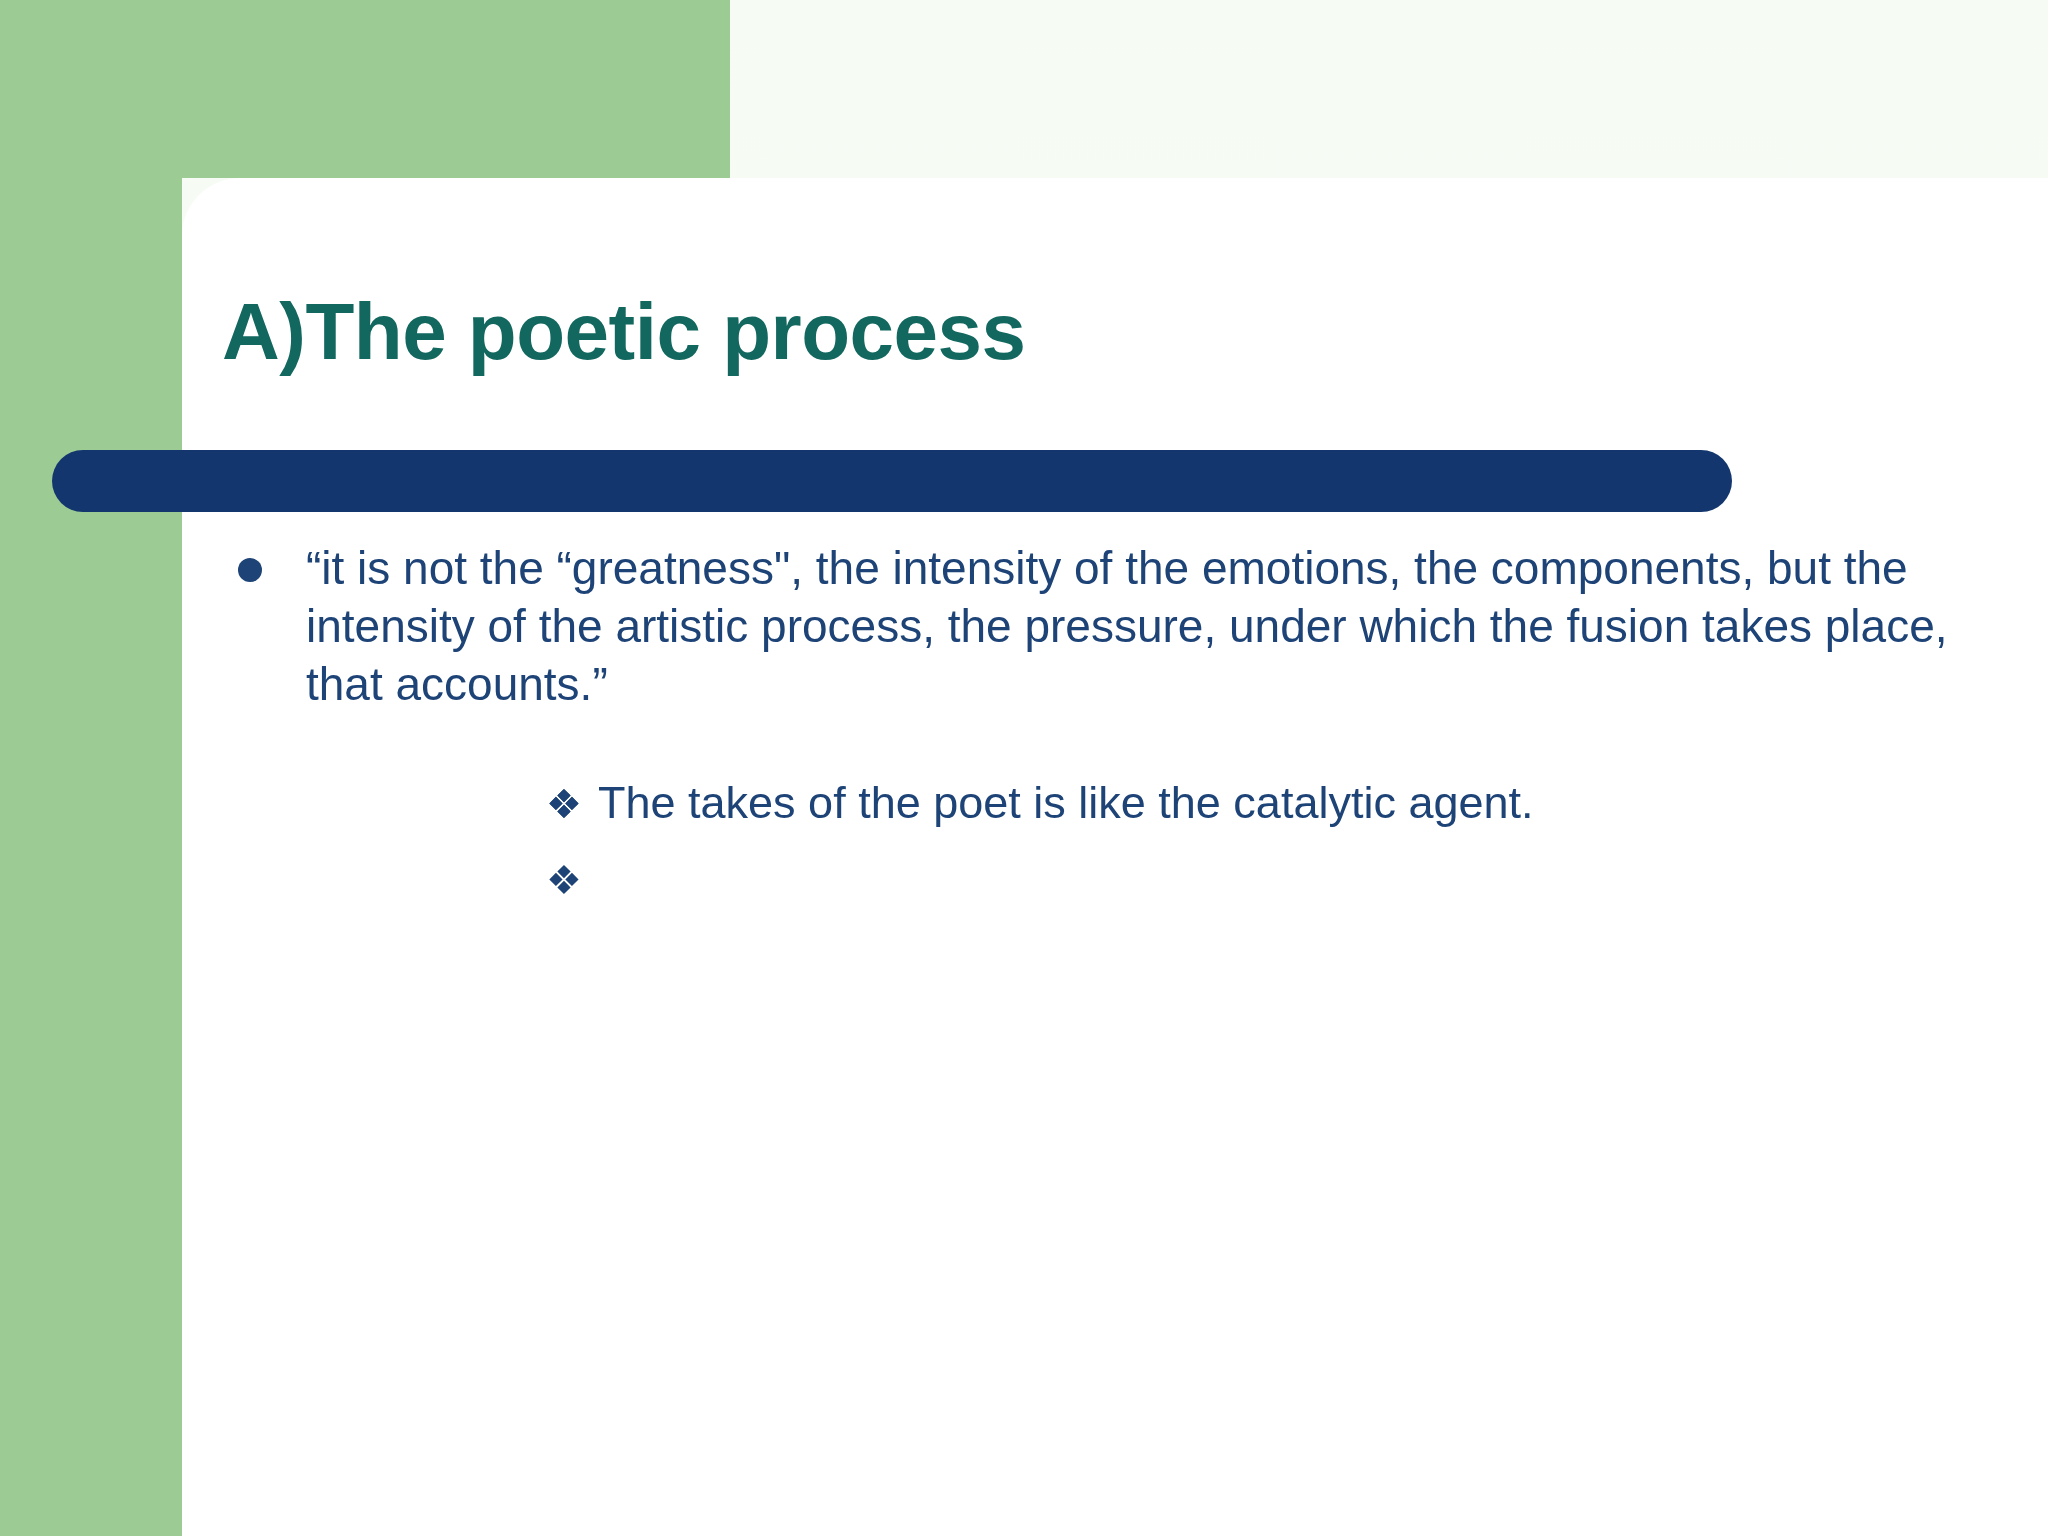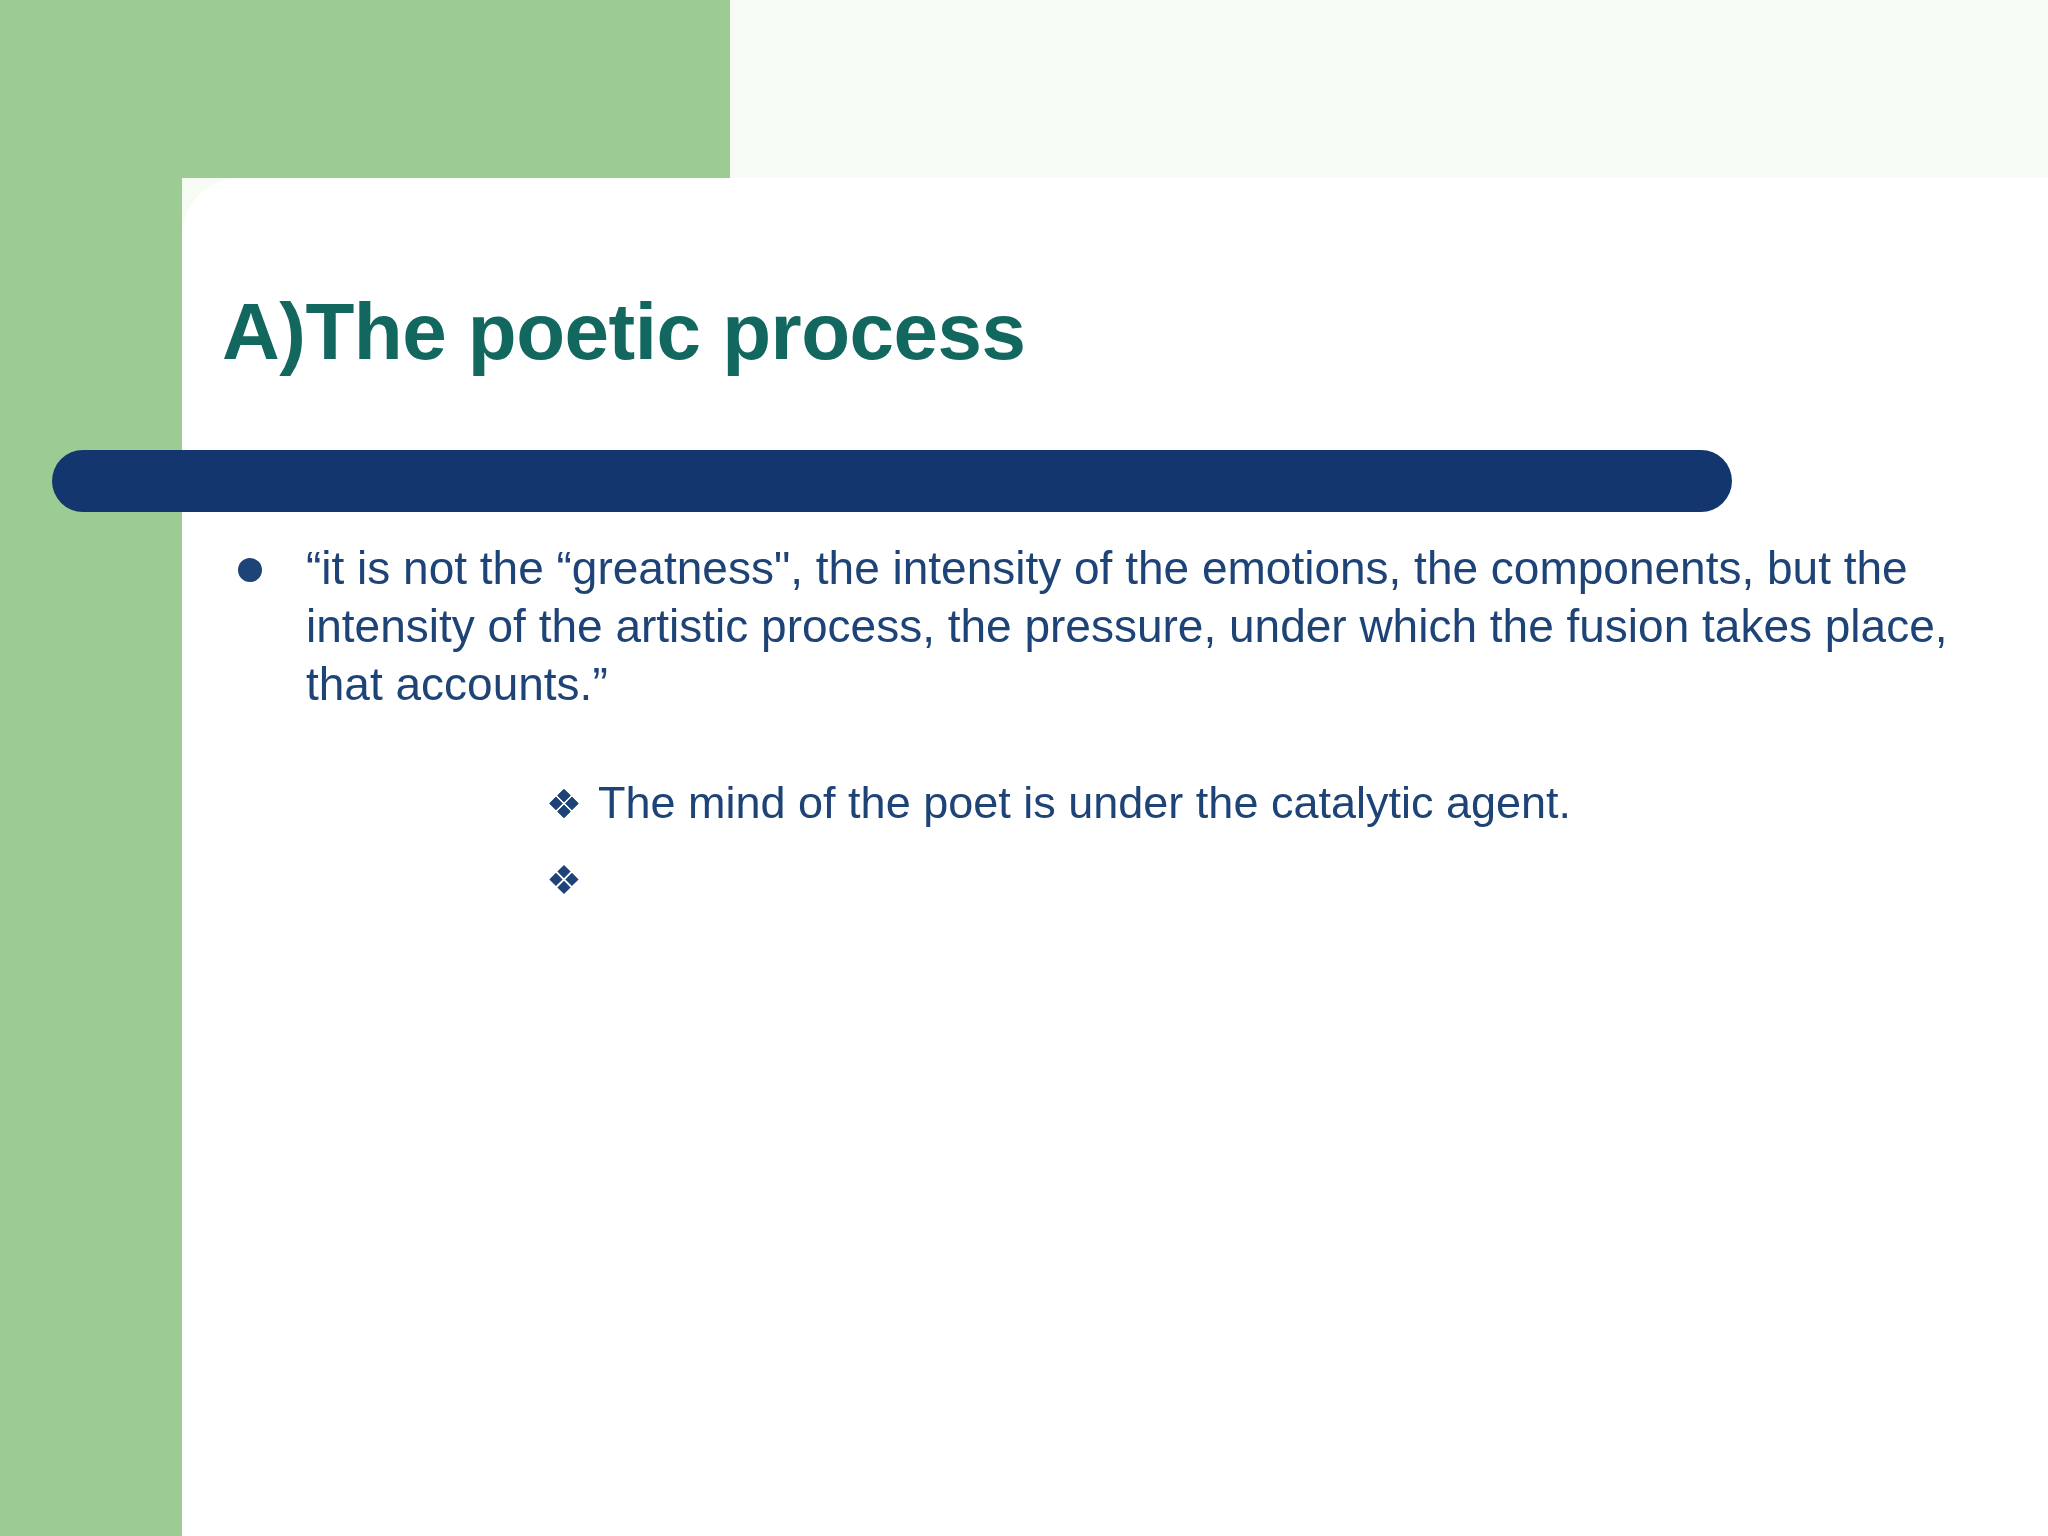--- a/index.html
+++ b/index.html
@@ -152,21 +152,21 @@
       <span class="bullet-dot"></span>
       <span>“it is not the “greatness", the intensity of the emotions, the components, but the intensity of the artistic process, the pressure, under which the fusion takes place, that accounts.”</span>
     </div>
 
     <div class="level2-group">
       <div class="level2">
         <span class="bullet-diamond">❖</span>
       </div>
       <div class="level2">
         <span class="bullet-diamond">❖</span>
-        <span>The mind of the poet is under the catalytic agent.</span>
+        <span>The takes of the poet is like the catalytic agent.</span>
       </div>
       <div class="level2">
         <span class="bullet-diamond">❖</span>
       </div>
     </div>
 
   </div>
 </div>
 
 </body></html>

